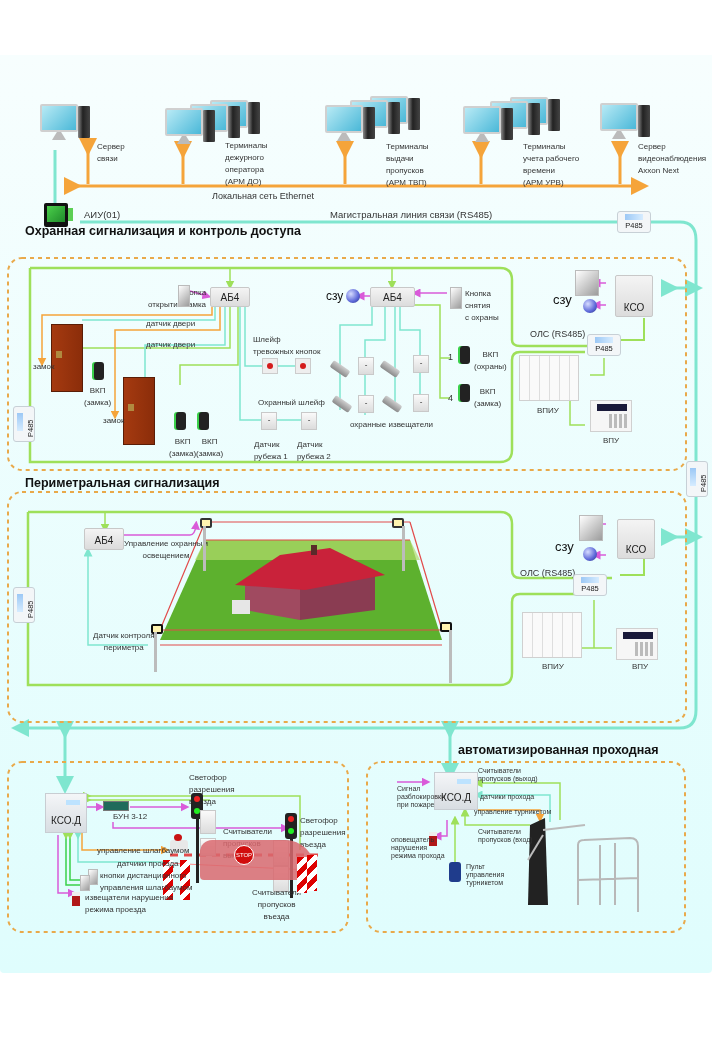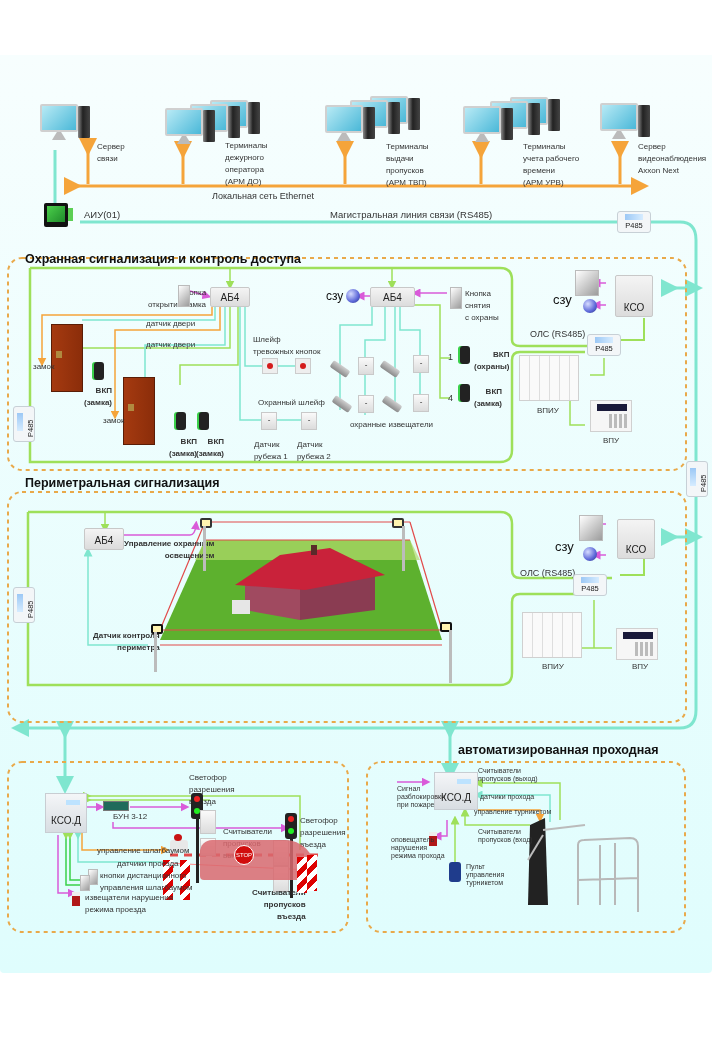--- a/index.html
+++ b/index.html
@@ -1,20 +1,20 @@
 <!DOCTYPE html>
 <html><head>
 <meta charset="utf-8">
 <style>
   html,body{margin:0;padding:0;background:#ffffff;}
   body{width:712px;height:1050px;position:relative;overflow:hidden;font-family:"Liberation Sans",sans-serif;color:#222;}
   #canvas{position:absolute;left:0;top:0;width:712px;height:1050px;}
   .panel{position:absolute;left:0;top:55px;width:712px;height:918px;background:linear-gradient(#f7fefe,#dffdfd);border-radius:0 0 4px 4px;}
   .lbl{position:absolute;font-size:8px;line-height:12px;color:#333;white-space:pre-line;}
-  .lbl.c{text-align:right;font-weight:bold;}
+  .lbl.c{text-align:center;}
   .title{position:absolute;font-size:12.5px;font-weight:bold;color:#111;white-space:nowrap;}
   .big{position:absolute;font-size:12px;color:#111;}
   .box{position:absolute;background:linear-gradient(#f4f4f4,#dcdcdc);border:1px solid #c8c8c8;border-radius:2px;font-size:10px;display:flex;align-items:flex-end;justify-content:center;padding-bottom:3px;box-sizing:border-box;color:#222;}
   .p485{position:absolute;width:34px;height:22px;background:#f3f6f8;border:1px solid #c7d0d6;border-radius:3px;font-size:7.5px;text-align:center;box-sizing:border-box;}
   .p485 .scr{display:block;width:18px;height:6px;margin:2px auto 1px;background:linear-gradient(90deg,#9cc8f5,#d6ecff);}
   .p485v{position:absolute;width:22px;height:36px;background:#f3f6f8;border:1px solid #c7d0d6;border-radius:3px;box-sizing:border-box;}
   .p485v .scr{position:absolute;left:3px;top:6px;width:6px;height:18px;background:linear-gradient(#9cc8f5,#d6ecff);}
   .p485v .t{position:absolute;left:6px;top:14px;font-size:7.5px;transform:rotate(-90deg);transform-origin:left top;white-space:nowrap;}
   .pc{position:absolute;width:52px;height:40px;}
   .monitor{position:absolute;left:0;top:0;width:38px;height:28px;background:linear-gradient(135deg,#b8eaf5,#4ab8d8);border:2px solid #d0d0d0;border-radius:2px;box-sizing:border-box;}
@@ -222,21 +222,21 @@
     </div>
   <div class="lbl" style="left:638px;top:141px;">Сервер
 видеонаблюдения
 Axxon Next</div>
   <div class="lbl" style="left:212px;top:190px;font-size:9px;">Локальная сеть Ethernet</div>
   <div class="aiu" style="left:44px;top:203px;"></div>
   <div class="lbl" style="left:84px;top:209px;font-size:9.5px;">АИУ(01)</div>
   <div class="lbl" style="left:330px;top:209px;font-size:9.5px;">Магистральная линия связи  (RS485)</div>
   <div class="p485" style="left:617px;top:211px;"><span class="scr"></span><span>Р485</span></div>
 
-  <div class="title" style="left:25px;top:252px;">Охранная сигнализация и контроль доступа</div>
+  <div class="title" style="left:25px;top:224px;">Охранная сигнализация и контроль доступа</div>
   <div class="box" style="left:210px;top:287px;width:40px;height:20px;">АБ4</div>
   <div class="lbl" style="left:148px;top:287px;text-align:right;">Кнопка
 открытия замка</div>
   <div class="siren-box" style="left:178px;top:285px;width:10px;height:20px;"></div>
   <div class="lbl" style="left:146px;top:318px;">датчик двери</div>
   <div class="lbl" style="left:146px;top:339px;">датчик двери</div>
   <div class="door" style="left:51px;top:324px;">
       <div class="lock"></div>
     </div>
   <div class="lbl" style="left:33px;top:361px;">замок</div>

